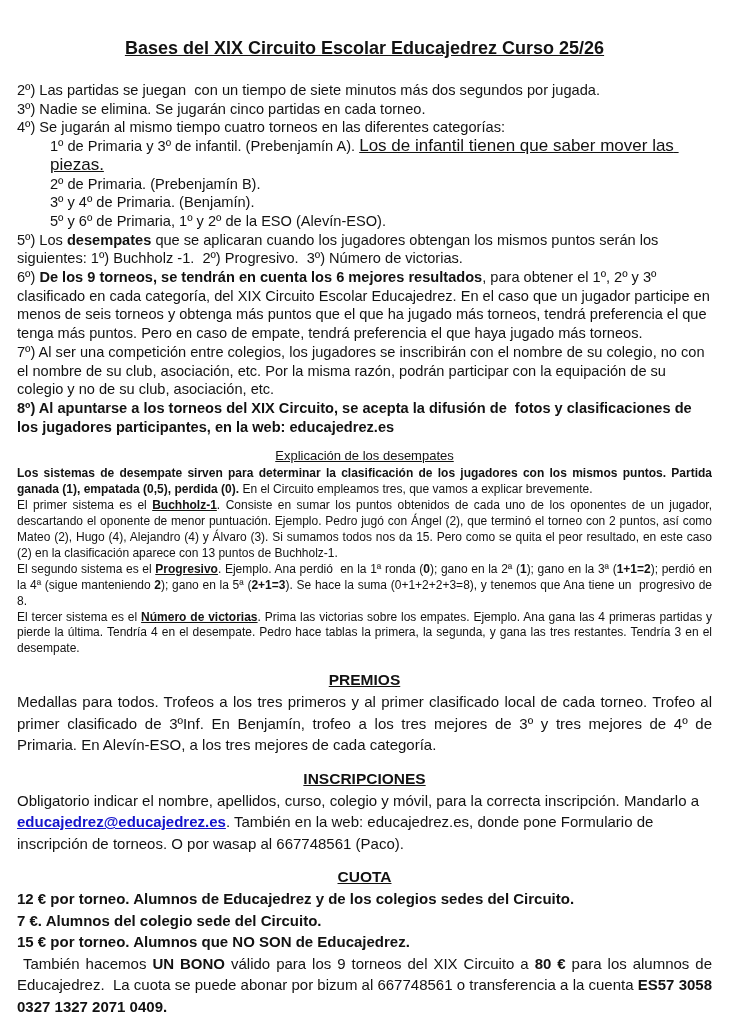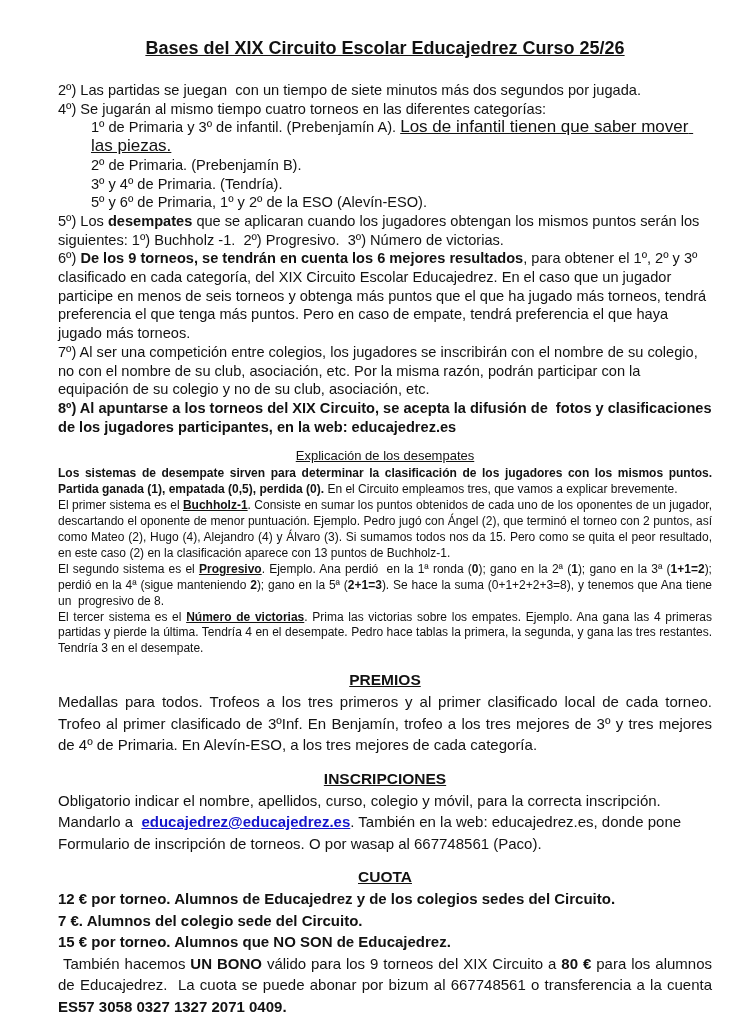--- a/index.html
+++ b/index.html
@@ -5,21 +5,21 @@
   html, body { margin: 0; padding: 0; }
   body {
     width: 748px; height: 1024px;
     background: #ffffff;
     overflow: hidden;
     font-family: "Liberation Sans", "DejaVu Sans", sans-serif;
   }
   .doc {
     box-sizing: border-box;
     width: 748px; height: 877px;
-    padding: 38px 36px 0 58px;
+    padding: 38px 36px 0 17px;
     color: var(--text-color, #121212);
   }
   h1, h2, p { margin: 0; }
   p { white-space: pre-wrap; }
   .u { text-decoration: underline; }
   .b { font-weight: bold; }
   .link { color: var(--link-blue, #1414cc); }
 
   .title {
     text-align: center;
@@ -63,24 +63,25 @@
 </style>
 </head>
 <body style="background: rgb(255, 255, 255);">
 
 <div class="doc">
 
   <h1 class="title"><span class="u">Bases del XIX Circuito Escolar Educajedrez Curso 25/26</span></h1>
 
   <div class="rules">
     <p><span>2º) Las partidas se juegan  con un tiempo de siete minutos más dos segundos por jugada.</span></p>
+    <p><span>3º) Nadie se elimina. Se jugarán cinco partidas en cada torneo.</span></p>
     <p><span>4º) Se jugarán al mismo tiempo cuatro torneos en las diferentes categorías:</span></p>
     <p class="indent"><span>1º de Primaria y 3º de infantil. (Prebenjamín A). </span><span class="sm">Los de infantil tienen que saber mover las piezas.</span></p>
     <p class="indent"><span>2º de Primaria. (Prebenjamín B).</span></p>
-    <p class="indent"><span>3º y 4º de Primaria. (Tendría).</span></p>
+    <p class="indent"><span>3º y 4º de Primaria. (Benjamín).</span></p>
     <p class="indent"><span>5º y 6º de Primaria, 1º y 2º de la ESO (Alevín-ESO).</span></p>
     <p><span>5º) Los </span><span class="b">desempates</span><span> que se aplicaran cuando los jugadores obtengan los mismos puntos serán los siguientes: 1º) Buchholz -1.  2º) Progresivo.  3º) Número de victorias.</span></p>
     <p><span>6º) </span><span class="b">De los 9 torneos, se tendrán en cuenta los 6 mejores resultados</span><span>, para obtener el 1º, 2º y 3º clasificado en cada categoría, del XIX Circuito Escolar Educajedrez. En el caso que un jugador participe en menos de seis torneos y obtenga más puntos que el que ha jugado más torneos, tendrá preferencia el que tenga más puntos. Pero en caso de empate, tendrá preferencia el que haya jugado más torneos.</span></p>
     <p><span>7º) Al ser una competición entre colegios, los jugadores se inscribirán con el nombre de su colegio, no con el nombre de su club, asociación, etc. Por la misma razón, podrán participar con la equipación de su colegio y no de su club, asociación, etc.</span></p>
     <p><span class="b">8º) Al apuntarse a los torneos del XIX Circuito, se acepta la difusión de  fotos y clasificaciones de los jugadores participantes, en la web: educajedrez.es</span></p>
   </div>
 
   <h2 class="tb-head"><span class="u">Explicación de los desempates</span></h2>
   <div class="tb">
     <p><span class="b">Los sistemas de desempate sirven para determinar la clasificación de los jugadores con los mismos puntos. Partida ganada (1), empatada (0,5), perdida (0).</span><span> En el Circuito empleamos tres, que vamos a explicar brevemente.</span></p>

